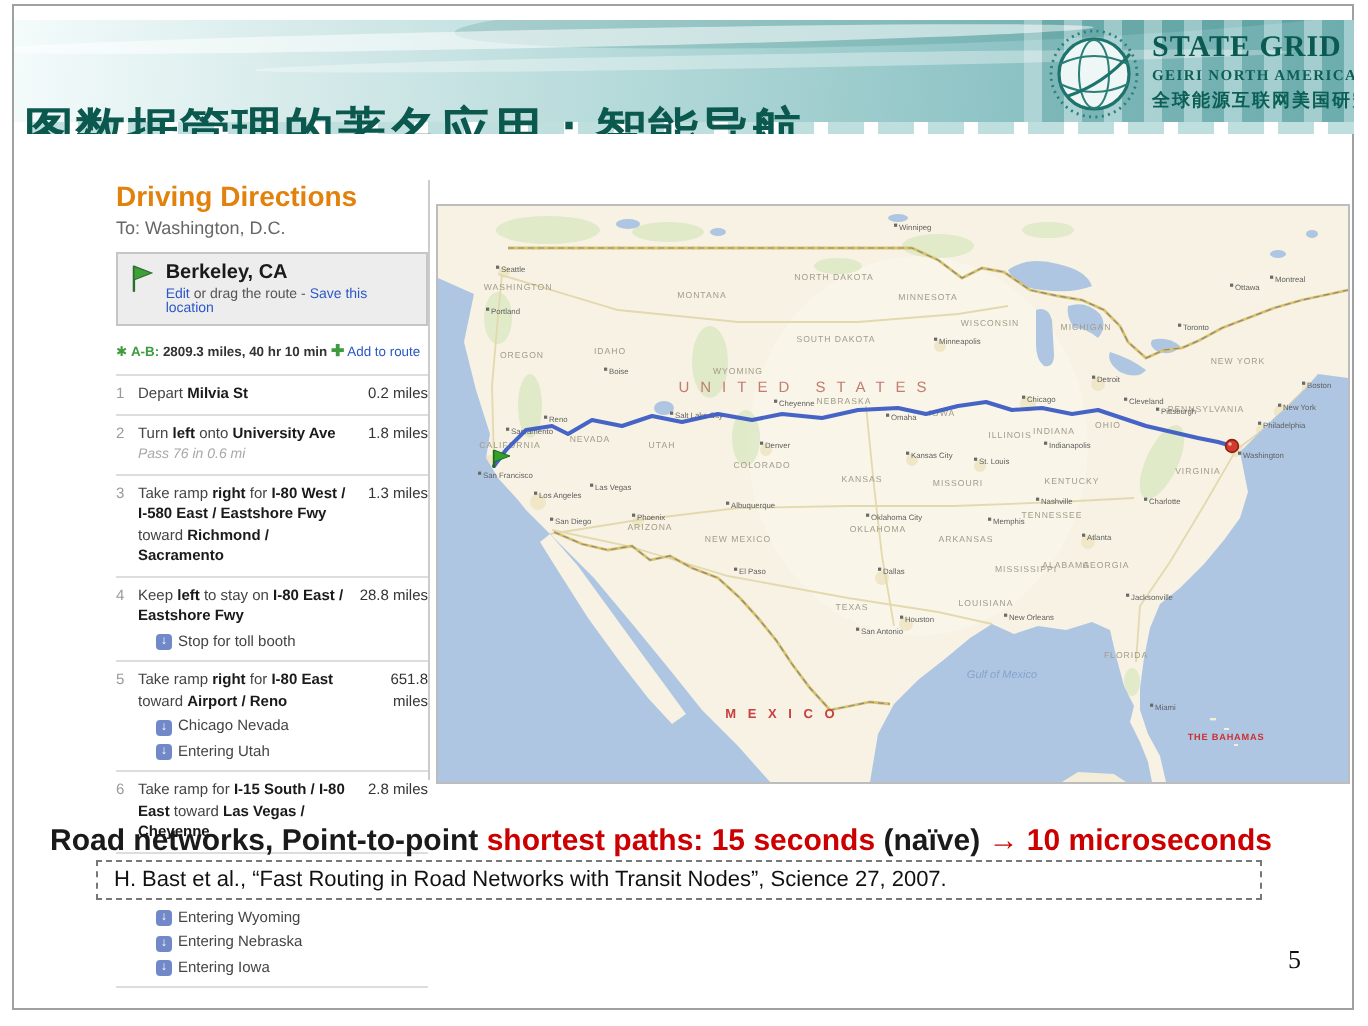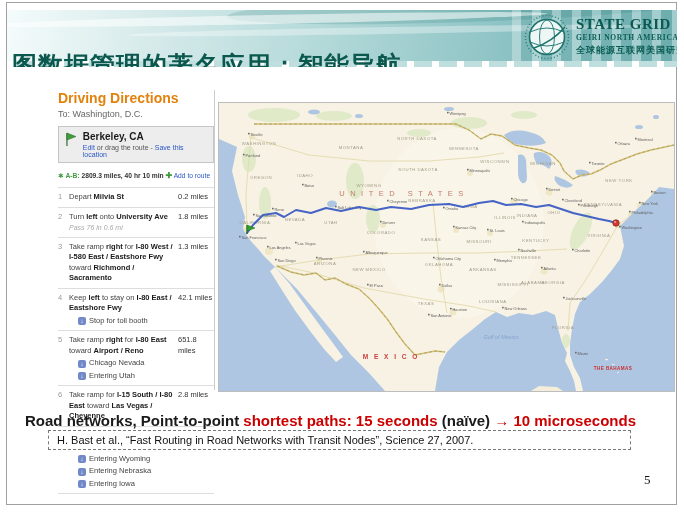--- a/index.html
+++ b/index.html
@@ -46,21 +46,21 @@
   .summary .plus{color:#3f9b3f;font-weight:bold;font-size:8px;}
   #steps{margin-top:7px;border-top:1px solid #ddd;}
   .step{display:flex;padding:4px 0;border-bottom:1px solid #ddd;font-size:7.5px;color:#444;line-height:1.4;}
   .step-num{width:11px;color:#999;flex:none;}
   .step-body{flex:1;padding-right:2px;}
   .step-body b{color:#1a1a1a;}
   .step-note{font-style:italic;color:#a8a8a8;font-size:7px;margin-top:1px;}
   .step-sub{display:flex;gap:3px;margin-top:2px;margin-left:9px;align-items:center;color:#444;}
   .sub-icon{display:inline-block;width:8px;height:8px;background:#7189c9;border-radius:2px;
         color:#fff;font-size:6px;line-height:8px;text-align:center;flex:none;}
-  .step-miles{width:36px;text-align:left;color:#333;flex:none;}
+  .step-miles{width:36px;text-align:right;color:#333;flex:none;}
 
   
   .map{position:absolute;left:218px;top:102px;width:455px;height:288px;border:1px solid #bdbdbd;
        box-sizing:content-box;background:#3b82f6;}
   .map svg{display:block;width:455px;height:288px;}
   .lbl-state{font-size:4.3px;fill:#a29c8a;letter-spacing:.5px;}
   .lbl-city{font-size:3.9px;fill:#5f5f5f;}
   .city-dot{fill:#6a6a6a;}
   .lbl-country{font-size:7.5px;fill:#c17d6f;letter-spacing:5.5px;}
   .lbl-region{font-weight:bold;}
@@ -133,21 +133,21 @@
           <span class="step-num">3</span>
           <span class="step-body"><span><span>Take ramp </span><b>right</b><span> for </span><b>I-80 West / I-580 East / Eastshore Fwy</b><span> toward </span><b>Richmond / Sacramento</b></span></span>
           <span class="step-miles">1.3 miles</span>
         </div>
         <div class="step">
           <span class="step-num">4</span>
           <span class="step-body"><span><span>Keep </span><b>left</b><span> to stay on </span><b>I-80 East / Eastshore Fwy</b></span><div class="step-sub">
               <span class="sub-icon">↓</span>
               <span>Stop for toll booth</span>
             </div></span>
-          <span class="step-miles">42.1 miles</span>
+          <span class="step-miles">28.8 miles</span>
         </div>
         <div class="step">
           <span class="step-num">5</span>
           <span class="step-body"><span><span>Take ramp </span><b>right</b><span> for </span><b>I-80 East</b><span> toward </span><b>Airport / Reno</b></span><div class="step-sub">
               <span class="sub-icon">↓</span>
               <span>Chicago Nevada</span>
             </div><div class="step-sub">
               <span class="sub-icon">↓</span>
               <span>Entering Utah</span>
             </div></span>

